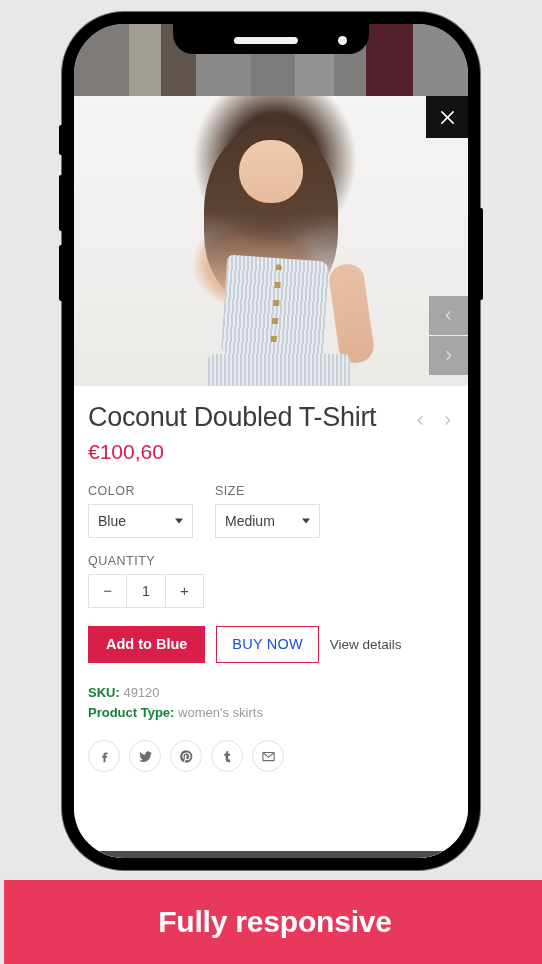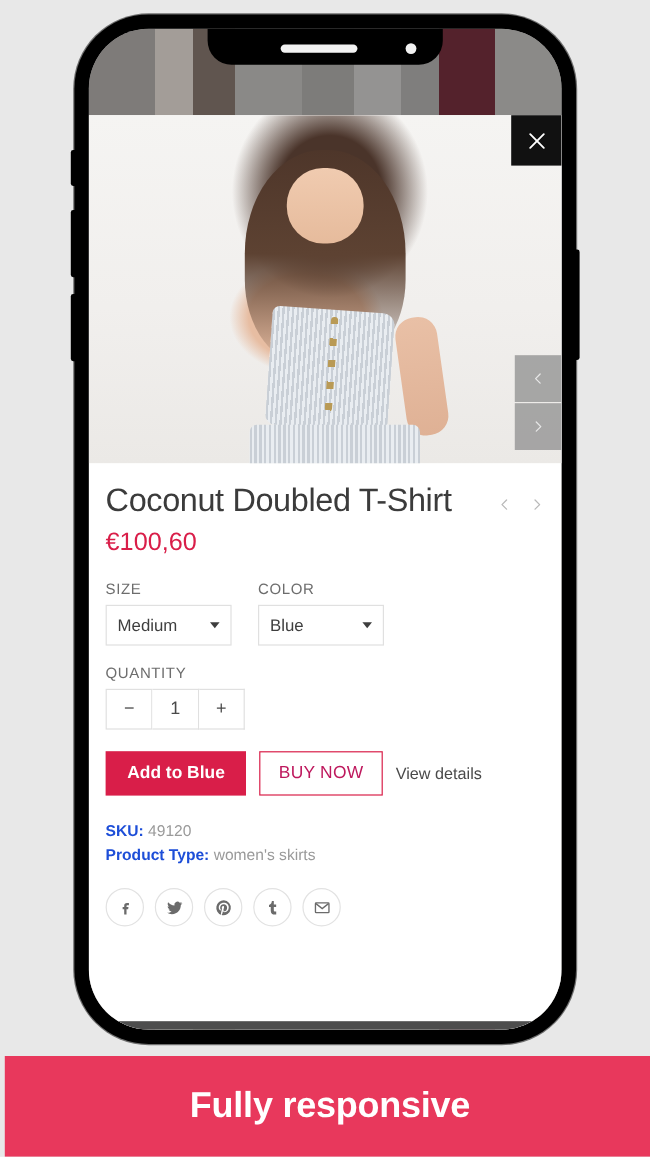--- a/index.html
+++ b/index.html
@@ -204,31 +204,31 @@
   .stepper button + .qv, .stepper .qv + button{ border-left:none; }
   .stepper .qv{ cursor:default; }
 
   .cta-row{ display:flex; align-items:center; gap:11px; margin-top:18px; }
   .btn-cart{
     background:#d91e49; color:#fff; border:none;
     padding:0 18px; height:37px; min-width:114px;
     font-size:14.5px; font-weight:700; cursor:pointer;
   }
   .btn-buy{
-    background:#fff; color:#be185d; border:1.5px solid #d91e49;
+    background:#fff; color:#1d4ed8; border:1.5px solid #d91e49;
     padding:0 15px; height:37px; font-size:14.5px; cursor:pointer;
     letter-spacing:.2px;
   }
   .view-details{
     font-size:13.5px; color:#4a4a4a; text-decoration:none; cursor:pointer;
   }
 
   .meta{ margin-top:20px; font-size:13px; line-height:1.55; }
   .meta div{ color:#9a9a9a; }
-  .meta b{ color:#1d4ed8; font-weight:700; }
+  .meta b{ color:#15803d; font-weight:700; }
 
   .socials{ display:flex; gap:9px; margin-top:17px; }
   .soc{
     width:32px; height:32px; border-radius:50%;
     border:1px solid #e2e2e2; background:#fff;
     display:flex; align-items:center; justify-content:center;
     cursor:pointer; color:#6b6b6b;
   }
   .soc svg{ width:15px; height:15px; }
 
@@ -309,30 +309,30 @@
                     <polyline points="9 5 16 12 9 19"></polyline>
                   </svg>
               </button>
             </div>
           </div>
 
           <div class="price">€100,60</div>
 
           <div class="opts">
             <div>
+              <div class="opt-label">COLOR</div>
+              <div class="sel">
+                <span>Blue</span>
+                <span class="caret"></span>
+              </div>
+            </div>
+            <div>
               <div class="opt-label">SIZE</div>
               <div class="sel">
                 <span>Medium</span>
-                <span class="caret"></span>
-              </div>
-            </div>
-            <div>
-              <div class="opt-label">COLOR</div>
-              <div class="sel">
-                <span>Blue</span>
                 <span class="caret"></span>
               </div>
             </div>
           </div>
 
           <div class="qty-block">
             <div class="opt-label">QUANTITY</div>
             <div class="stepper">
               <button>−</button>
               <div class="qv">1</div>

